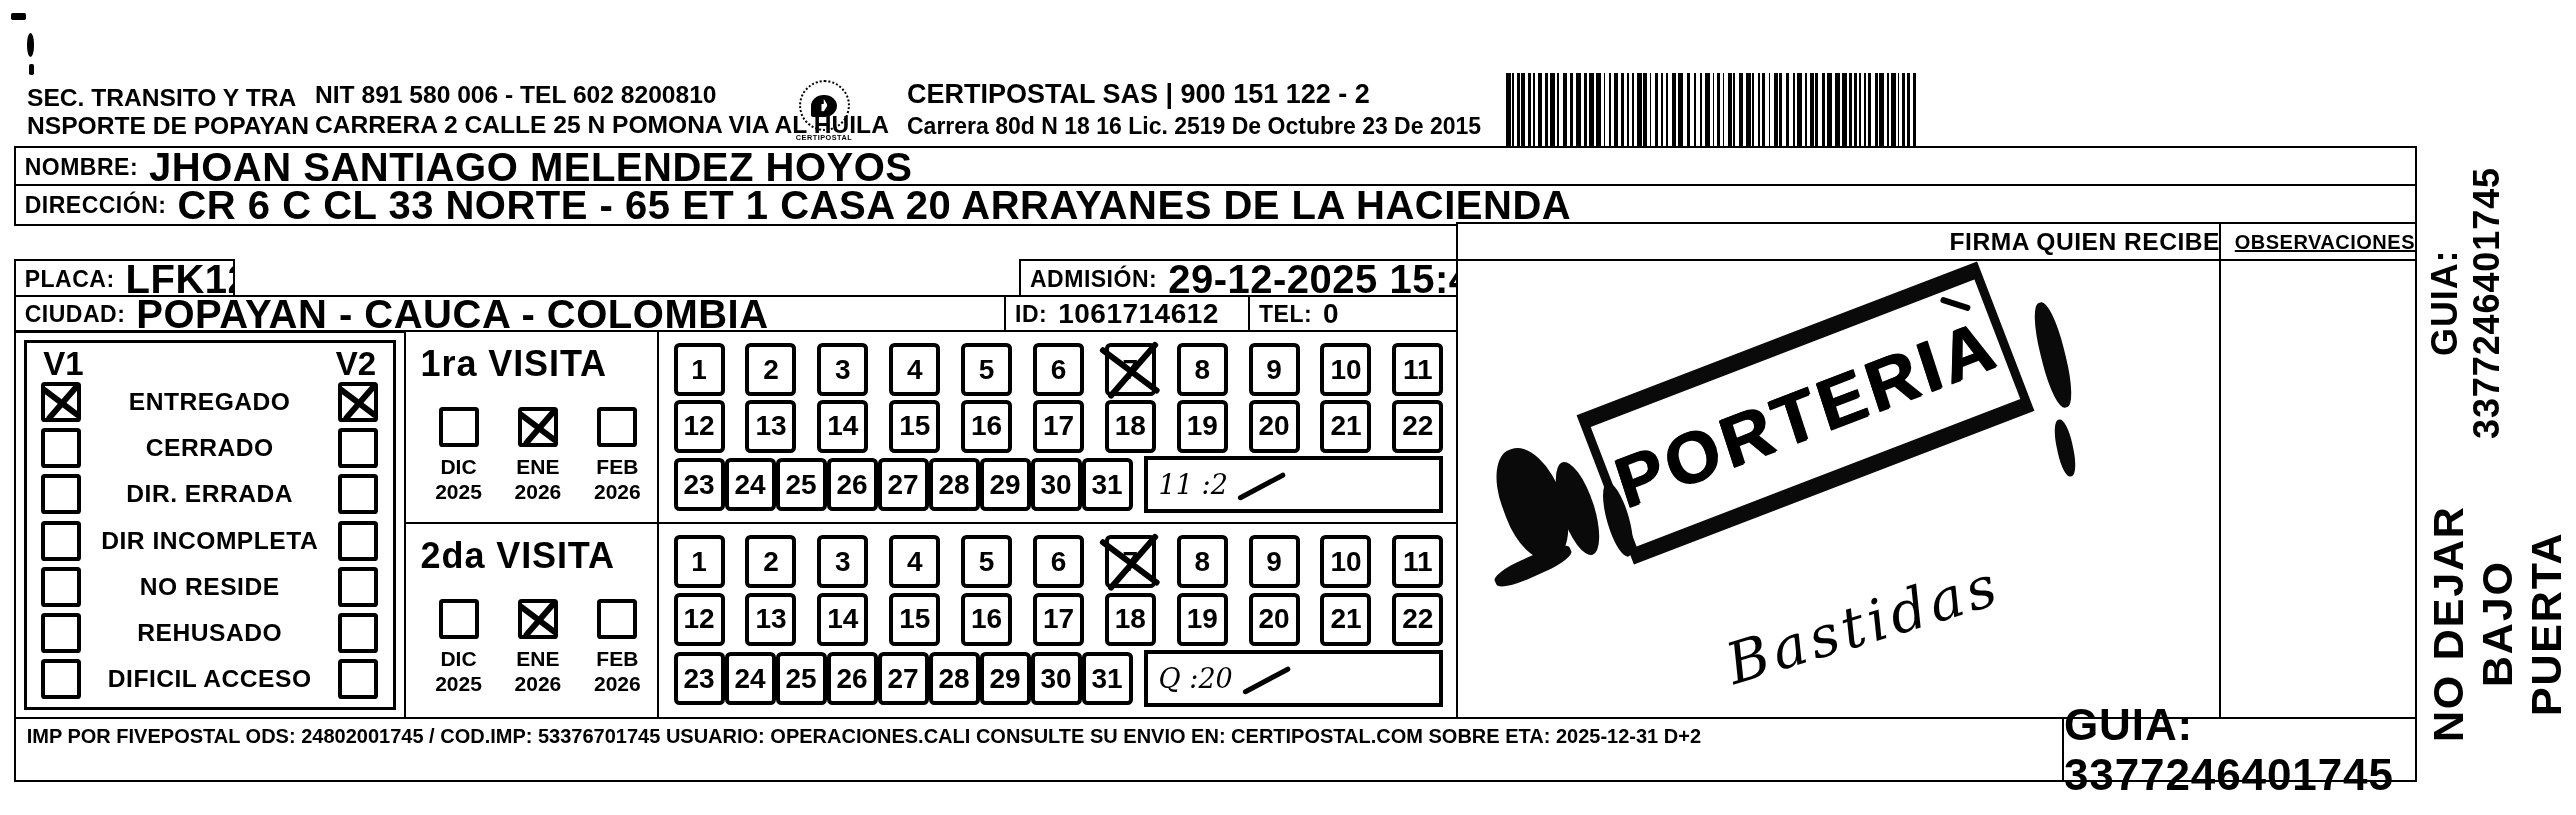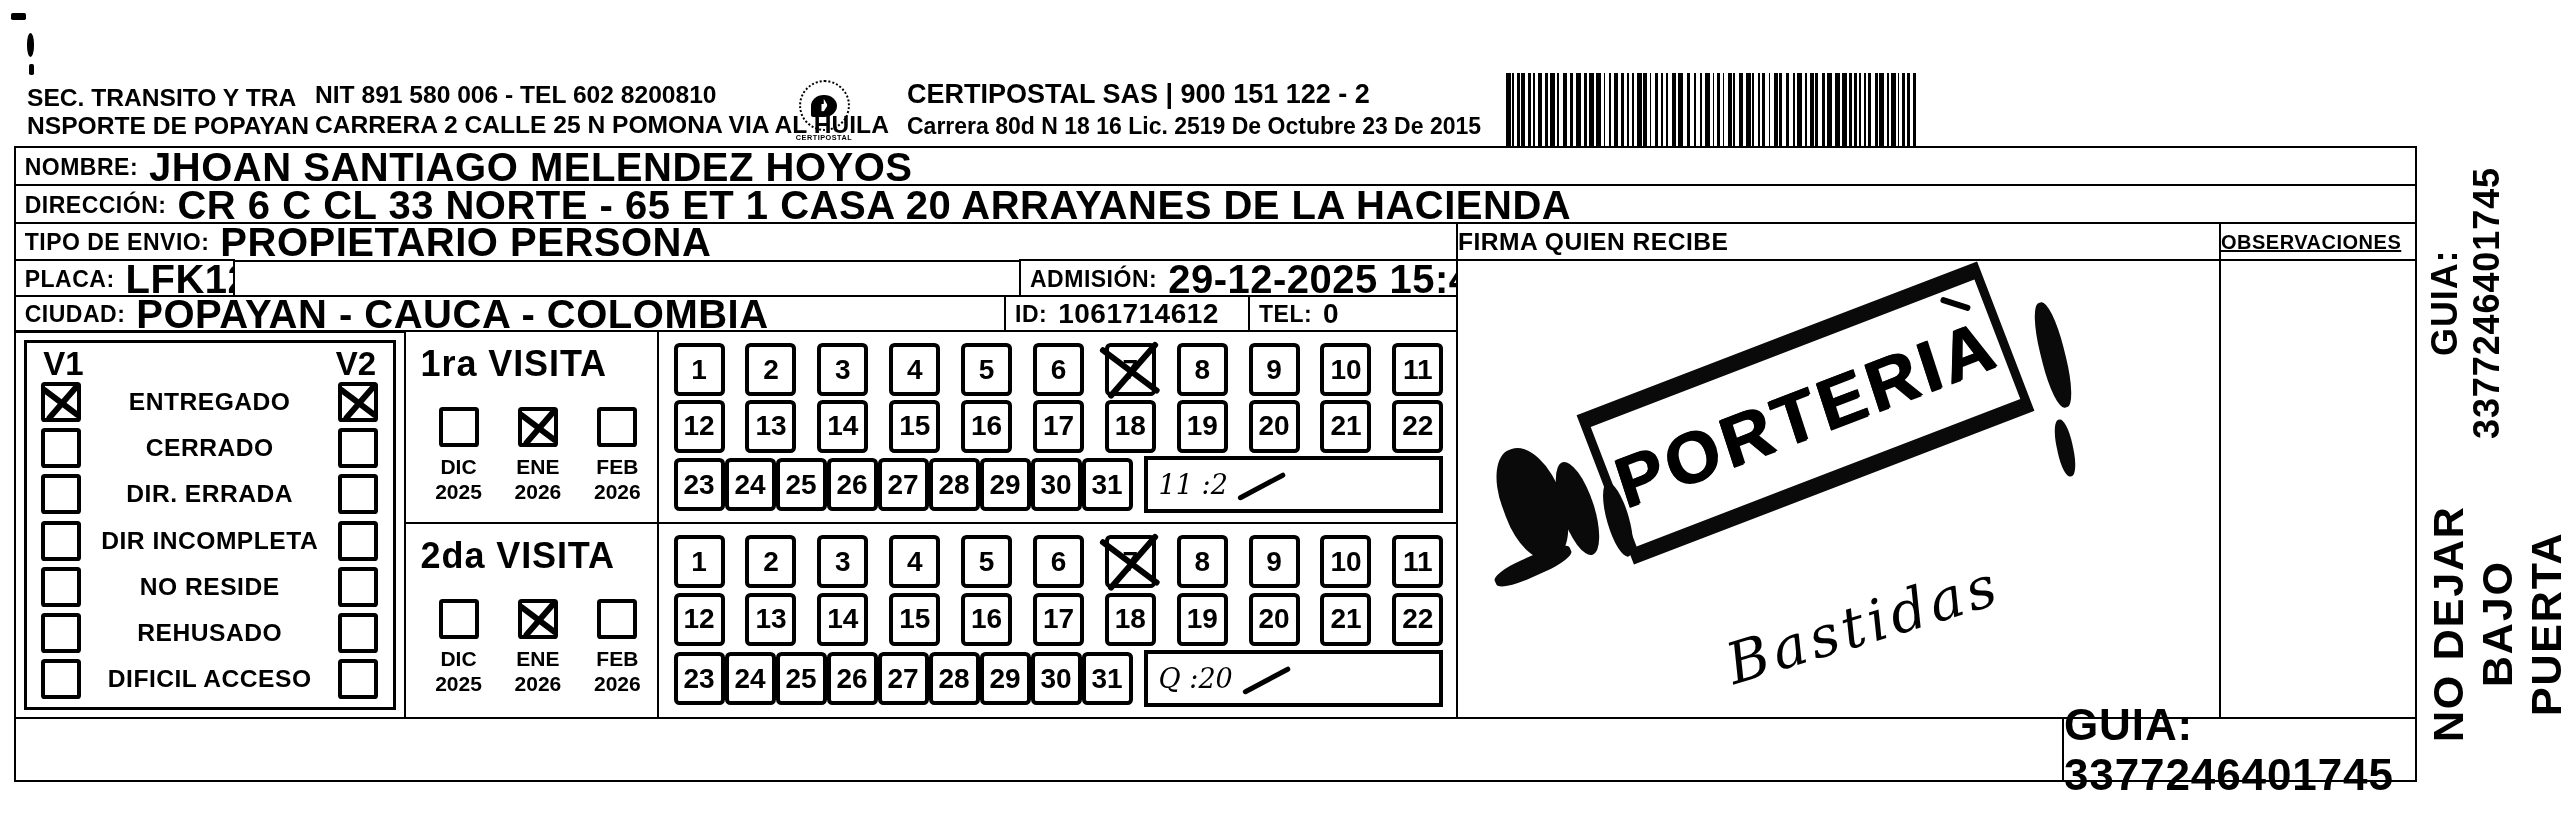--- a/index.html
+++ b/index.html
@@ -43,21 +43,21 @@
   .months{display:flex;padding-left:12.8px;margin-top:22px;align-items:center;}
   .mcol{width:80px;display:flex;flex-direction:column;align-items:center;}
   .mlabel{font-weight:bold;font-size:21px;line-height:1.2;text-align:center;margin-top:7.3px;}
   
   .dgrid{position:absolute;border:2.7px solid #000;box-sizing:border-box;padding:11px 14.6px;display:flex;flex-direction:column;justify-content:space-between;background:#fff;}
   .drow{display:flex;justify-content:space-between;align-items:center;}
   .day{width:51px;height:53px;border:4.6px solid #000;border-radius:5.5px;display:flex;align-items:center;justify-content:center;font-weight:bold;font-size:28px;position:relative;box-sizing:border-box;background:#fff;}
   .notecell{flex:1;height:57px;border:4.6px solid #000;margin-left:11px;display:flex;align-items:center;padding:0 11px;font-family:"DejaVu Serif",serif;font-style:italic;font-size:27px;box-sizing:border-box;}
   .flick{width:53px;height:4.6px;background:#000;transform:rotate(-28deg);border-radius:2.7px;margin-left:7.3px;margin-bottom:20px;align-self:flex-end;}
   
-  .hdrcell{display:flex;align-items:center;justify-content:flex-start;font-weight:bold;font-size:24.6px;letter-spacing:0.5px;}
+  .hdrcell{display:flex;align-items:center;justify-content:flex-end;font-weight:bold;font-size:24.6px;letter-spacing:0.5px;}
   .stamp{position:absolute;left:1591px;top:333px;width:429px;height:160px;transform:rotate(-21deg);border-top:16.4px solid #0a0a0a;border-bottom:16.4px solid #0a0a0a;border-left:9px solid #0a0a0a;border-right:9px solid #0a0a0a;display:flex;align-items:center;justify-content:center;box-sizing:border-box;}
   .stamp-text{font-weight:bold;font-size:71px;letter-spacing:4.6px;transform:skewX(-3deg);text-shadow:1.8px 0 #000,0 0.9px #000;}
   .blob{position:absolute;background:#0a0a0a;}
   .sig{position:absolute;left:1722px;top:591px;font-family:"DejaVu Serif",serif;font-style:italic;font-size:57px;letter-spacing:4.6px;transform:rotate(-17deg);}
   .penmark{position:absolute;left:1940px;top:301px;width:31px;height:5.5px;background:#000;border-radius:2.7px;transform:rotate(18deg);}
   .penmark::after{content:"";position:absolute;left:-33px;top:9px;width:7.3px;height:7.3px;background:#000;border-radius:50%;}
   
   .footer-text{padding:3.6px 11px;line-height:1.3;}
   .footer-text .f1{font-weight:bold;font-size:21.4px;white-space:nowrap;}
   .footer-text .f2{font-weight:bold;font-size:20px;white-space:nowrap;}
@@ -167,24 +167,20 @@
       <i style="width: 3.6px; margin-right: 1.8px;"></i>
     </div>
 
   <div class="cell fieldline" style="left:13.7px;top:146px;width:2403px;height:42px;">
     <span class="flabel">NOMBRE:</span>
     <span class="fvalue">JHOAN SANTIAGO MELENDEZ HOYOS</span>
   </div>
   <div class="cell fieldline" style="left:13.7px;top:184px;width:2403px;height:42px;">
     <span class="flabel">DIRECCIÓN:</span>
     <span class="fvalue">CR 6 C CL 33 NORTE - 65 ET 1 CASA 20 ARRAYANES DE LA HACIENDA</span>
-  </div>
-  <div class="cell fieldline" style="left:13.7px;top:222px;width:1446px;height:40px;">
-    <span class="flabel">TIPO DE ENVIO:</span>
-    <span class="fvalue">PROPIETARIO PERSONA</span>
   </div>
   <div class="cell fieldline" style="left:13.7px;top:259px;width:221px;height:40px;">
     <span class="flabel">PLACA:</span>
     <span class="fvalue">LFK122</span>
   </div>
   <div class="cell fieldline" style="left:1019px;top:259px;width:440px;height:40px;">
     <span class="flabel">ADMISIÓN:</span>
     <span class="fvalue">29-12-2025 15:41:23</span>
   </div>
   <div class="cell fieldline" style="left:13.7px;top:295px;width:994px;height:38px;">
@@ -538,20 +534,21 @@
   <div class="blob" style="left:1607px;top:481px;width:22px;height:77px;border-radius:50%;transform:rotate(-16deg);"></div>
   <div class="blob" style="left:1492px;top:556px;width:82px;height:20px;border-radius:40%;transform:rotate(-24deg);"></div>
   <div class="blob" style="left:2041px;top:301px;width:24px;height:108px;border-radius:45%;transform:rotate(-14deg);"></div>
   <div class="blob" style="left:2057px;top:419px;width:16.4px;height:58px;border-radius:45%;transform:rotate(-12deg);"></div>
   <div class="stamp">
     <span class="stamp-text">PORTERIA</span>
   </div>
   <div class="sig">Bastidas</div>
 
   <div class="cell footer-text" style="left:13.7px;top:717px;width:2052px;height:65px;">
+    <div class="f2">IMP POR FIVEPOSTAL ODS: 24802001745 / COD.IMP: 53376701745 USUARIO: OPERACIONES.CALI CONSULTE SU ENVIO EN: CERTIPOSTAL.COM SOBRE ETA: 2025-12-31 D+2</div>
   </div>
   <div class="cell guiacell" style="left:2062px;top:717px;width:355px;height:65px;">
     <span>GUIA: 3377246401745</span>
   </div>
 
   <div class="vnote">
     <div class="n1">NO DEJAR BAJO PUERTA</div>
     <div class="n2">GUIA: 3377246401745</div>
   </div>
 

